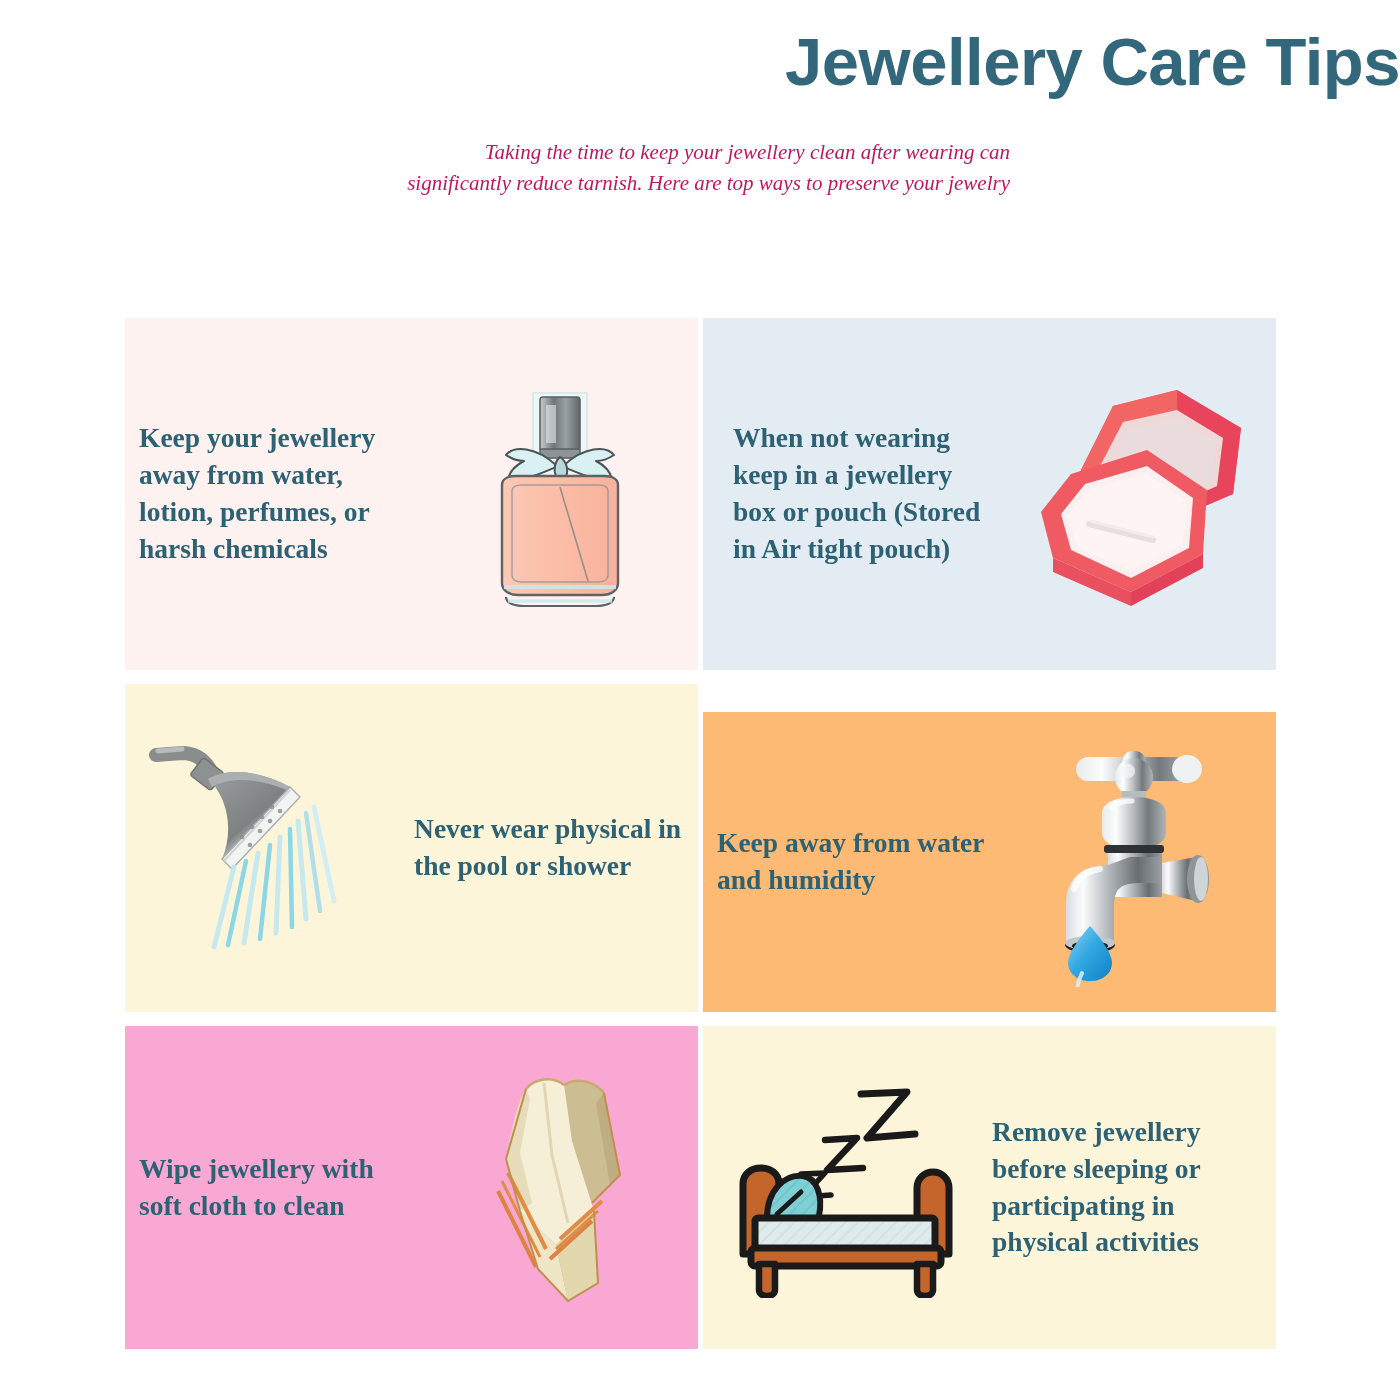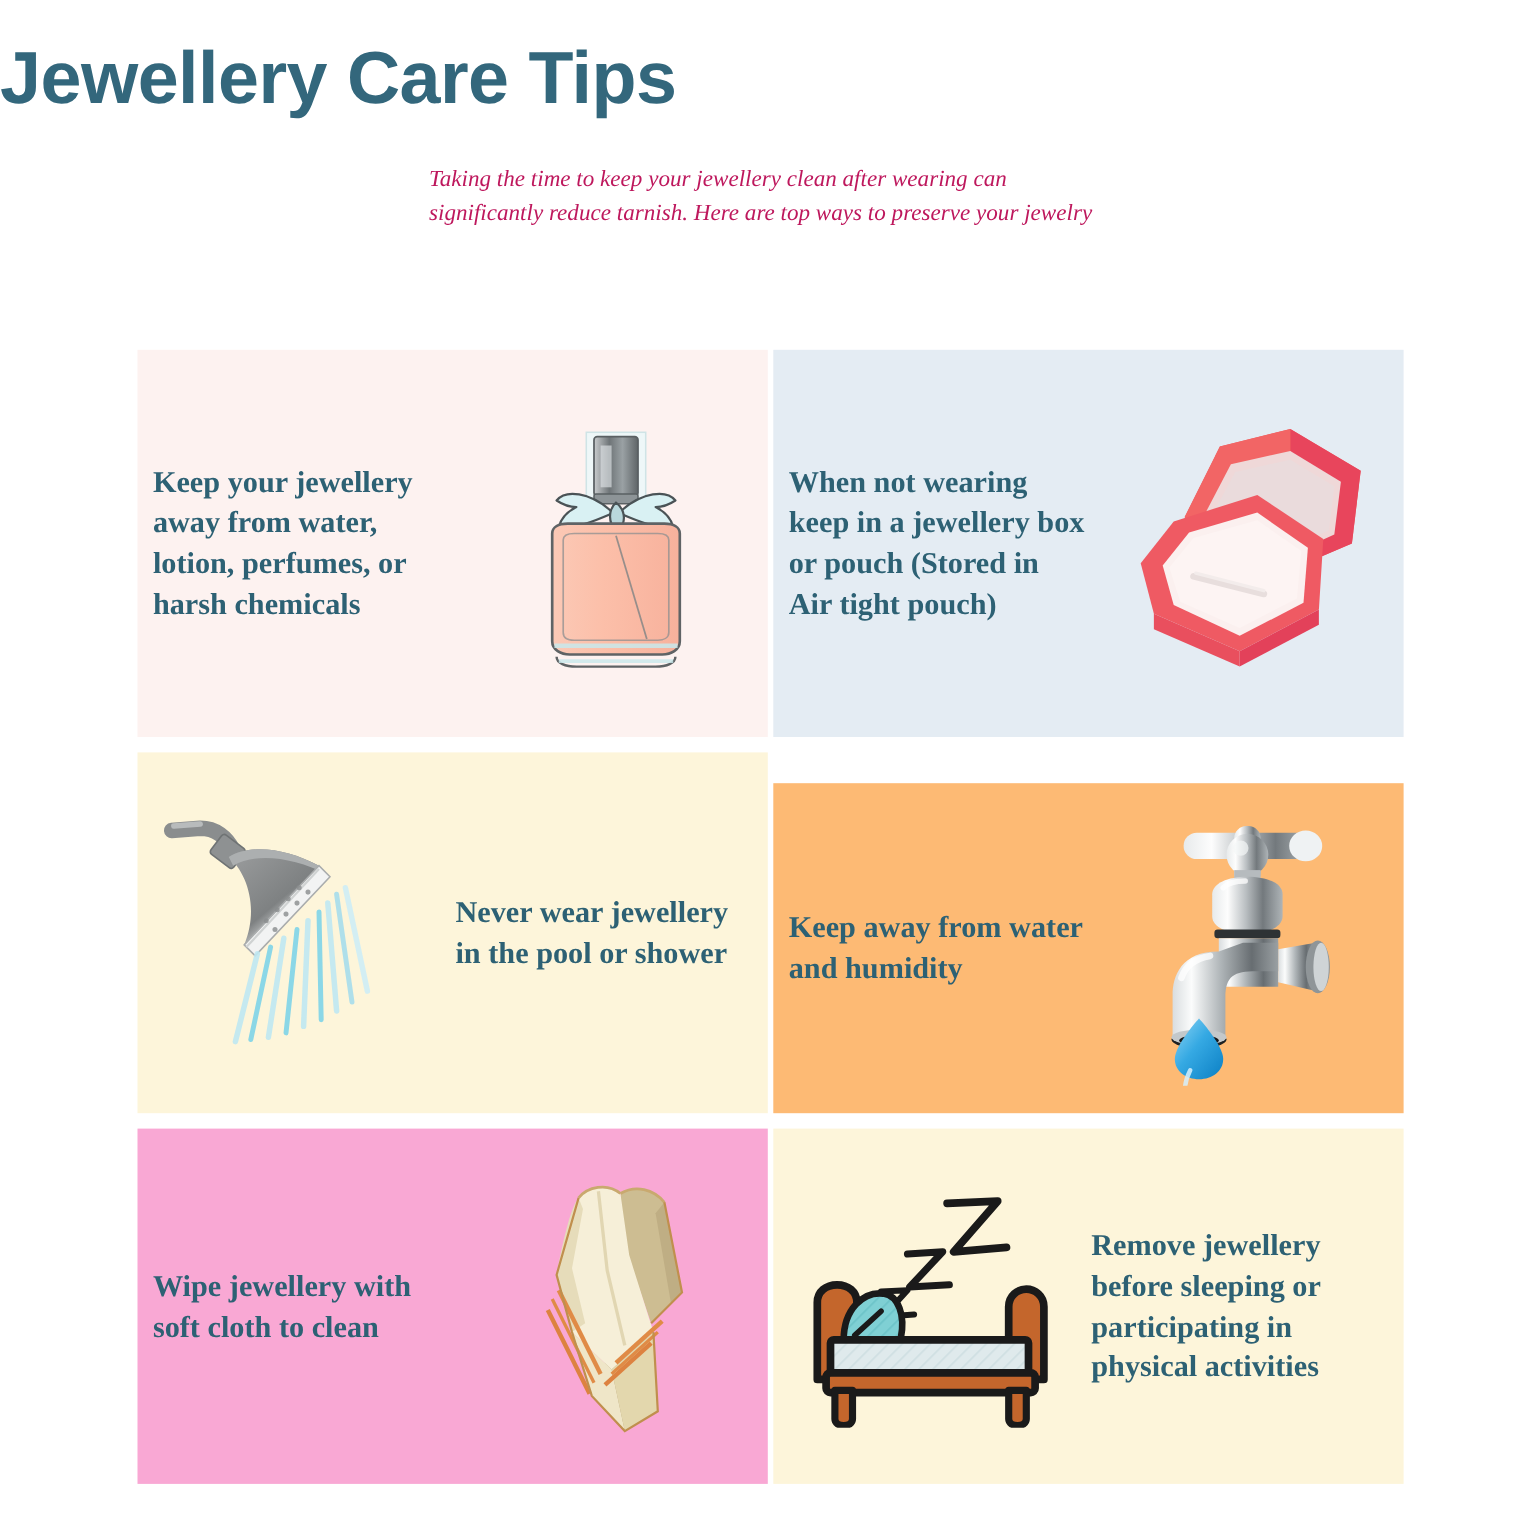--- a/index.html
+++ b/index.html
@@ -18,22 +18,22 @@
   #page {
     position: relative;
     width: 1400px;
     height: 1400px;
     background: #ffffff;
   }
 
   
   .header {
     width: 100%;
-    padding-top: 34px;
-    text-align: left;
+    padding-top: 24px;
+    text-align: right;
   }
 
   .page-title {
     font-family: "Liberation Sans", "DejaVu Sans", sans-serif;
     font-weight: bold;
     font-size: 67px;
     letter-spacing: -0.5px;
     color: #33677c;
     line-height: 1.12;
   }
@@ -138,21 +138,21 @@
 
           <path d="M100 118 L128 212" stroke="#7e8385" stroke-width="1.6" fill="none" opacity="0.8"></path>
 
           <path d="M44 218 L156 218" stroke="#c9e9ec" stroke-width="4" opacity="0.85"></path>
           <path d="M46 228 C46 234 54 237 64 237 L136 237 C146 237 154 234 154 228" fill="none" stroke="#5f6365" stroke-width="2.2"></path>
           <path d="M48 232 L152 232" stroke="#c9e9ec" stroke-width="3.5" opacity="0.8"></path>
         </svg>
       </div>
     </div>
 
-    <div class="card text-left" style="background:#e4ecf3;">
+    <div class="card text-left" style="background:#e4ecf3;padding-left:16px;">
       <div class="card-text">When not wearing keep in a jewellery box or pouch (Stored in Air tight pouch)</div>
       <div class="card-art">
         <svg width="230" height="225" viewBox="0 0 230 225">
 
           <path d="M54 88 L86 24 L150 8 L214 46 L206 112 L150 136 L70 120 Z" fill="#f15b5b"></path>
           <path d="M150 8 L214 46 L206 112 L150 136 Z" fill="#e8455c"></path>
           <path d="M54 88 L86 24 L150 8 L150 136 L70 120 Z" fill="#f26565"></path>
 
           <path d="M72 86 L96 40 L150 28 L196 56 L190 104 L146 124 L82 110 Z" fill="#efd8d8"></path>
           <path d="M78 88 L100 47 L150 36 L190 60 L185 100 L146 118 L86 106 Z" fill="#eadbdc"></path>
@@ -164,21 +164,21 @@
           <path d="M34 132 L58 102 L120 84 L166 116 L162 166 L104 196 L44 168 Z" fill="#fbf0ef"></path>
           <path d="M40 134 L62 107 L120 91 L160 119 L156 162 L104 189 L50 165 Z" fill="#fdf4f3"></path>
 
           <path d="M62 142 L126 158" stroke="#e8dedd" stroke-width="6" stroke-linecap="round"></path>
           <path d="M64 139 L126 155" stroke="#f3eceb" stroke-width="3" stroke-linecap="round"></path>
         </svg>
       </div>
     </div>
 
     <div class="card text-right" style="background:#fdf5da;">
-      <div class="card-text">Never wear jewellery in the pool or shower</div>
+      <div class="card-text">Never wear physical in the pool or shower</div>
       <div class="card-art">
         <svg width="230" height="230" viewBox="0 0 230 230">
           <defs>
             <linearGradient id="shHead" x1="0.1" y1="0" x2="0.9" y2="1">
               <stop offset="0%" stop-color="#9a9c9d"></stop>
               <stop offset="55%" stop-color="#7e8182"></stop>
               <stop offset="78%" stop-color="#e8eaea"></stop>
               <stop offset="100%" stop-color="#b4b7b8"></stop>
             </linearGradient>
           </defs>

